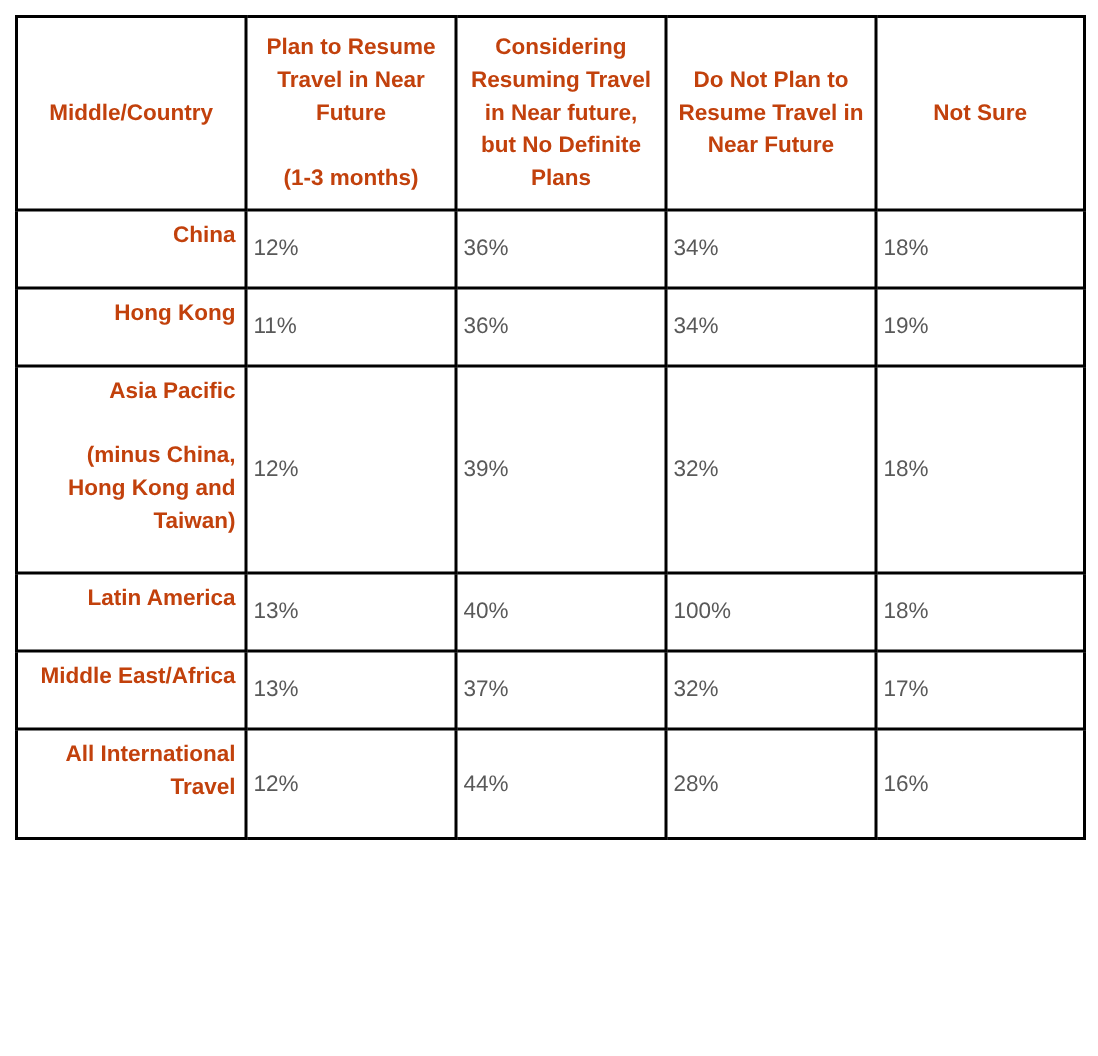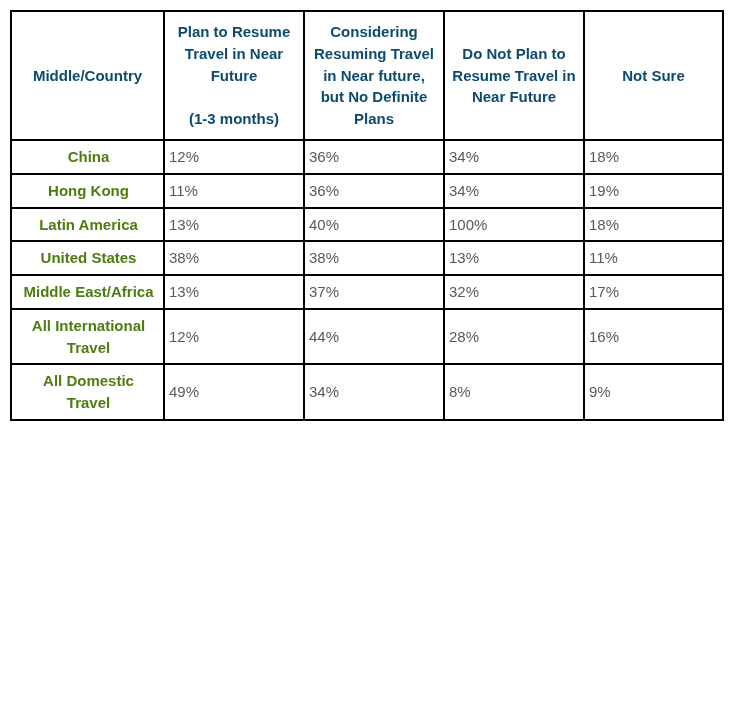--- a/index.html
+++ b/index.html
@@ -23,34 +23,34 @@
   table.travel-table th,
   table.travel-table td {
     border: 2px solid #000000;
     box-sizing: border-box;
     font-size: 15px;
     line-height: 1.45;
     overflow: hidden;
   }
   th.hcell {
     font-weight: bold;
-    color: #0c4a6e;
+    color: #c2410c;
     text-align: center;
     vertical-align: middle;
     white-space: pre-line;
     padding: 8px 4px;
     height: 129px;
   }
   td.region-cell {
     font-weight: bold;
-    color: #4d7c0f;
-    text-align: center;
+    color: #c2410c;
+    text-align: right;
     vertical-align: middle;
     white-space: pre-line;
-    padding: 5px 6px 5px 8px;
+    padding: 5px 6px 23px 8px;
     height: 33px;
   }
   td.value-cell {
     font-weight: normal;
     color: #595959;
     text-align: left;
     vertical-align: middle;
     padding: 5px 4px;
     height: 33px;
   }
@@ -95,50 +95,47 @@
           <td class="value-cell">18%</td>
         </tr>
         <tr>
           <td class="region-cell">Hong Kong</td>
           <td class="value-cell">11%</td>
           <td class="value-cell">36%</td>
           <td class="value-cell">34%</td>
           <td class="value-cell">19%</td>
         </tr>
         <tr>
+          <td class="region-cell">Asia Pacific
+
+(minus China,
+Hong Kong and
+Taiwan)</td>
+          <td class="value-cell">12%</td>
+          <td class="value-cell">39%</td>
+          <td class="value-cell">32%</td>
+          <td class="value-cell">18%</td>
+        </tr>
+        <tr>
           <td class="region-cell">Latin America</td>
           <td class="value-cell">13%</td>
           <td class="value-cell">40%</td>
           <td class="value-cell">100%</td>
           <td class="value-cell">18%</td>
-        </tr>
-        <tr>
-          <td class="region-cell">United States</td>
-          <td class="value-cell">38%</td>
-          <td class="value-cell">38%</td>
-          <td class="value-cell">13%</td>
-          <td class="value-cell">11%</td>
         </tr>
         <tr>
           <td class="region-cell">Middle East/Africa</td>
           <td class="value-cell">13%</td>
           <td class="value-cell">37%</td>
           <td class="value-cell">32%</td>
           <td class="value-cell">17%</td>
         </tr>
         <tr>
           <td class="region-cell">All International
 Travel</td>
           <td class="value-cell">12%</td>
           <td class="value-cell">44%</td>
           <td class="value-cell">28%</td>
           <td class="value-cell">16%</td>
         </tr>
-        <tr>
-          <td class="region-cell">All Domestic Travel</td>
-          <td class="value-cell">49%</td>
-          <td class="value-cell">34%</td>
-          <td class="value-cell">8%</td>
-          <td class="value-cell">9%</td>
-        </tr>
       </tbody>
   </table>
 </div>
 
 </body></html>

